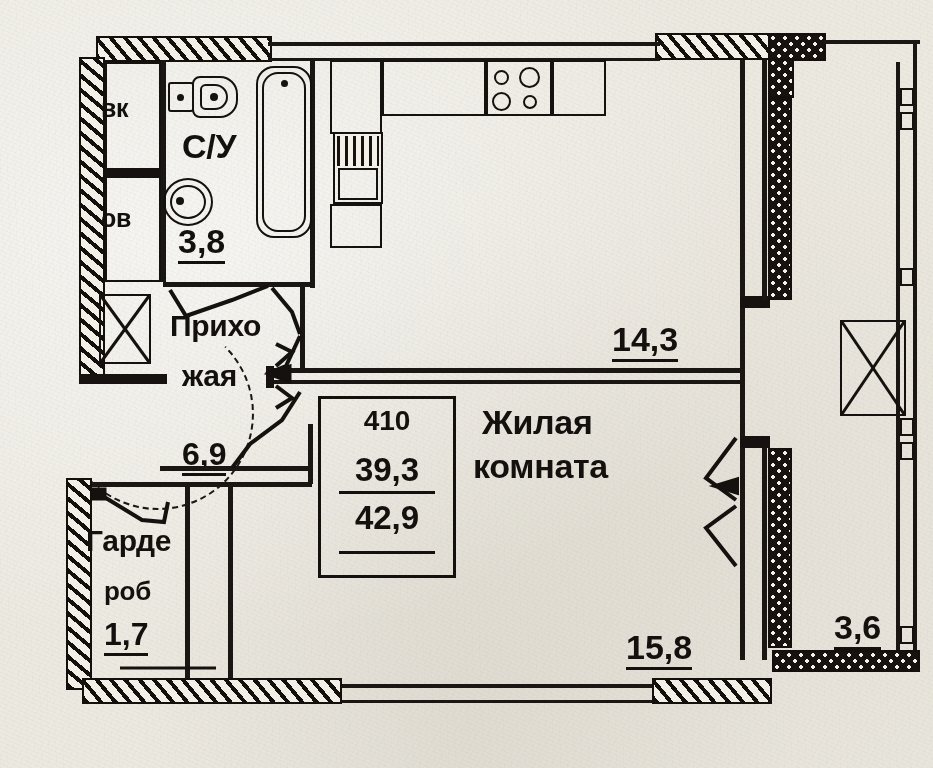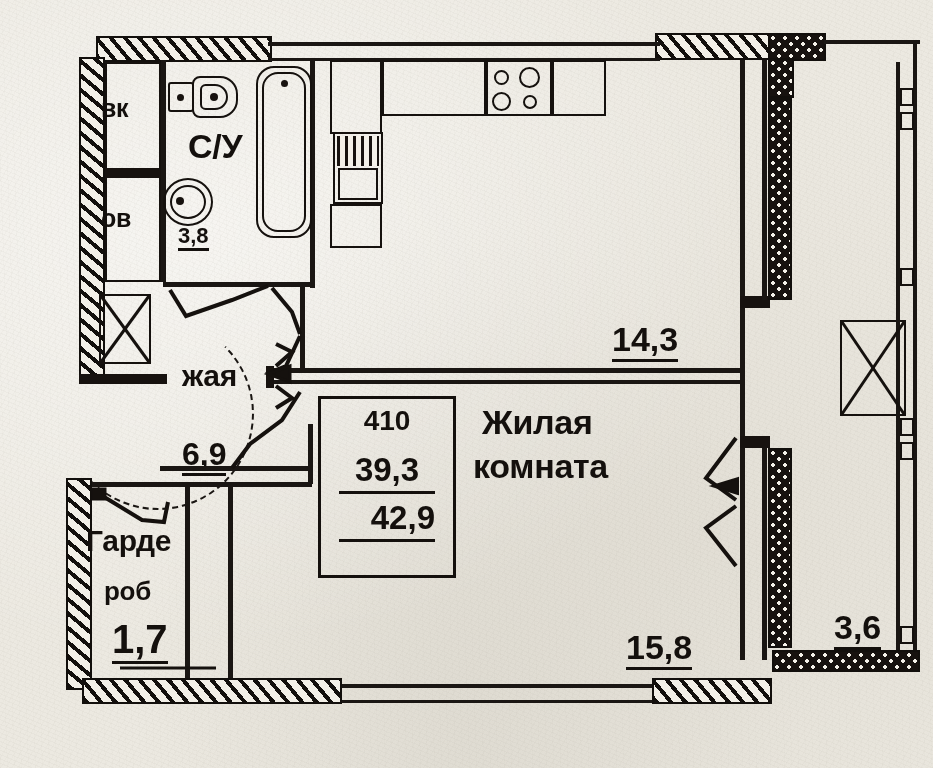--- a/index.html
+++ b/index.html
@@ -94,22 +94,22 @@
     font-family:"Liberation Sans", sans-serif;
   }
   .stamp .a1{
     position:absolute;left:18px;width:96px;top:52px;
     text-align:center;font-weight:700;font-size:33px;color:#14100d;
     border-bottom:3.5px solid #14100d;padding-bottom:2px;
     font-family:"Liberation Sans", sans-serif;
   }
   .stamp .a2{
     position:absolute;left:18px;width:96px;top:100px;
-    text-align:right;font-weight:700;font-size:33px;color:#14100d;
-    border-bottom:3.5px solid #14100d;padding-bottom:2px;
+    text-align:center;font-weight:700;font-size:33px;color:#14100d;
+    border-bottom:3.5px solid #14100d;padding-bottom:14px;
     font-family:"Liberation Sans", sans-serif;
   }
   
   .arc{
     position:absolute;
     border:2.5px dashed #1a1613;
     border-radius:50%;
     background:transparent;
   }
   svg.ovl{position:absolute;left:0;top:0;width:933px;height:768px;pointer-events:none;}
@@ -158,55 +158,56 @@
   <div class="sh solid" style="left:210px;top:93px;width:8px;height:8px;border-radius:50%;"></div>
 
   <div class="sh ol" style="left:163px;top:178px;width:50px;height:48px;border-radius:50%;"></div>
   <div class="sh ol-thin" style="left:170px;top:185px;width:36px;height:34px;border-radius:50%;"></div>
   <div class="sh solid" style="left:176px;top:197px;width:8px;height:8px;border-radius:50%;"></div>
 
   <div class="sh ol" style="left:256px;top:66px;width:56px;height:172px;border-radius:18px;"></div>
   <div class="sh ol-thin" style="left:262px;top:72px;width:44px;height:160px;border-radius:16px;"></div>
   <div class="sh solid" style="left:281px;top:80px;width:7px;height:7px;border-radius:50%;"></div>
 
-  <div class="lbl" style="left:188px;top:128px;font-size:34px;">С/У</div>
-  <div class="area" style="left:178px;top:224px;font-size:22px;">3,8</div>
+  <div class="lbl" style="left:182px;top:128px;font-size:34px;">С/У</div>
+  <div class="area" style="left:178px;top:224px;font-size:34px;">3,8</div>
 
   <div class="sh ol-thin" style="left:330px;top:60px;width:52px;height:74px;"></div>
   <div class="sh ol-thin" style="left:382px;top:60px;width:104px;height:56px;"></div>
   <div class="sh ol-thin" style="left:552px;top:60px;width:54px;height:56px;"></div>
 
   <div class="sh ol" style="left:486px;top:60px;width:66px;height:56px;"></div>
   <div class="sh ol-thin" style="left:494px;top:70px;width:15px;height:15px;border-radius:50%;"></div>
   <div class="sh ol" style="left:519px;top:67px;width:21px;height:21px;border-radius:50%;"></div>
   <div class="sh ol" style="left:492px;top:92px;width:19px;height:19px;border-radius:50%;"></div>
   <div class="sh ol-thin" style="left:523px;top:95px;width:14px;height:14px;border-radius:50%;"></div>
 
   <div class="sh ol" style="left:333px;top:132px;width:50px;height:72px;"></div>
   <div class="sh" style="left:337px;top:136px;width:42px;height:30px;
               background-image:repeating-linear-gradient(90deg,#17120f 0 3px,#f3f0e8 3px 8px);"></div>
   <div class="sh ol-thin" style="left:338px;top:168px;width:40px;height:32px;"></div>
   <div class="sh ol-thin" style="left:330px;top:204px;width:52px;height:44px;"></div>
 
   <div class="area" style="left:612px;top:322px;font-size:34px;">14,3</div>
 
+  <div class="lbl" style="left:170px;top:310px;font-size:30px;">Прихо</div>
   <div class="lbl" style="left:182px;top:360px;font-size:30px;">жая</div>
   <div class="area" style="left:182px;top:438px;font-size:32px;">6,9</div>
 
   <div class="arc" style="left:62px;top:318px;width:188px;height:188px;
               border-color:transparent;border-right-color:#1a1613;border-bottom-color:#1a1613;
               transform:rotate(0deg);"></div>
 
   <div class="sh hatch-v" style="left:66px;top:478px;width:26px;height:212px;"></div>
   <div class="sh ln" style="left:185px;top:486px;width:5px;height:200px;"></div>
   <div class="sh ln" style="left:92px;top:482px;width:96px;height:5px;"></div>
 
   <div class="lbl" style="left:86px;top:525px;font-size:30px;">Гарде</div>
   <div class="lbl" style="left:104px;top:578px;font-size:26px;">роб</div>
-  <div class="area" style="left:104px;top:618px;font-size:40px;margin-left:8px;">1,7</div>
+  <div class="area" style="left:104px;top:618px;font-size:32px;">1,7</div>
 
   <div class="sh ln" style="left:268px;top:368px;width:472px;height:5px;"></div>
   <div class="sh ln" style="left:268px;top:380px;width:472px;height:4px;"></div>
   <div class="sh solid" style="left:266px;top:366px;width:8px;height:22px;"></div>
 
   <div class="sh ln" style="left:300px;top:284px;width:5px;height:86px;"></div>
   <div class="sh ln" style="left:228px;top:484px;width:5px;height:204px;"></div>
   <div class="sh ln" style="left:160px;top:482px;width:152px;height:5px;"></div>
   <div class="sh ln" style="left:308px;top:424px;width:5px;height:60px;"></div>
   <div class="sh ln" style="left:160px;top:466px;width:150px;height:5px;"></div>

